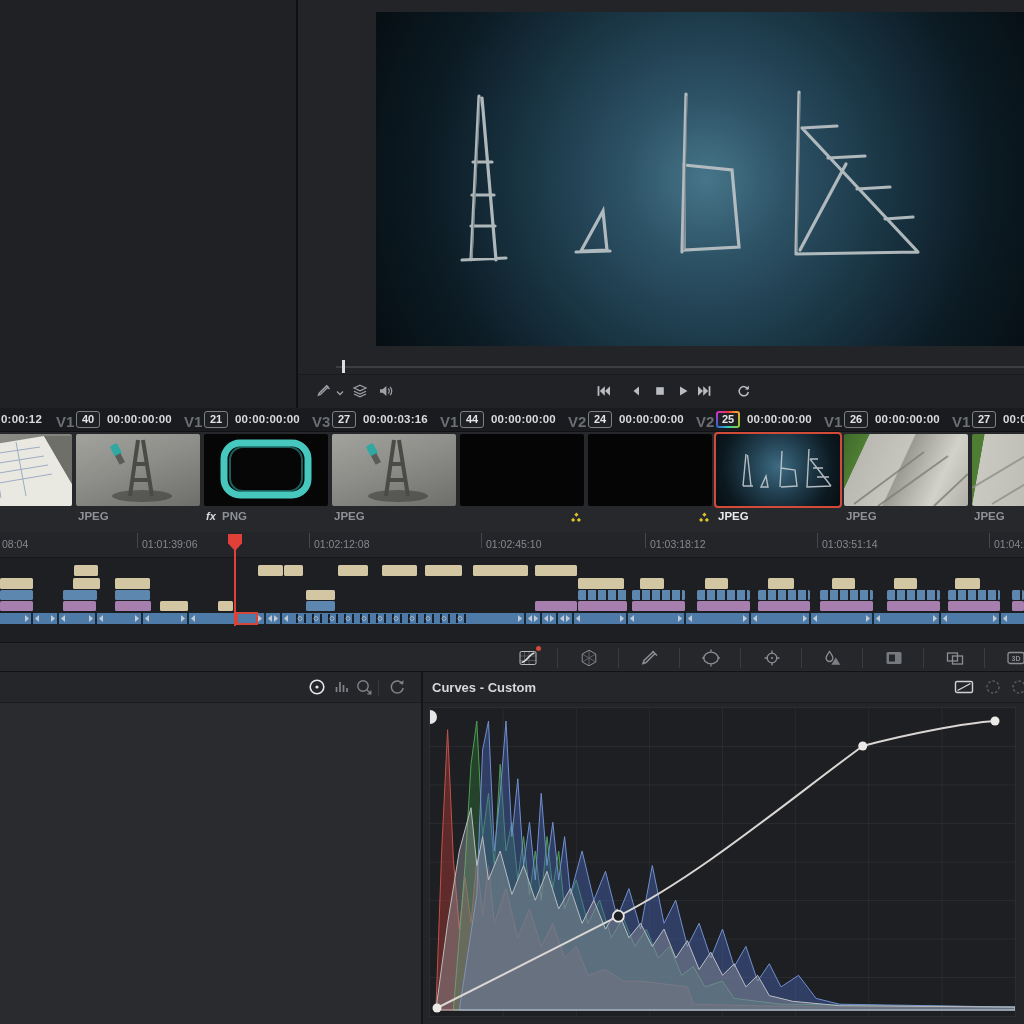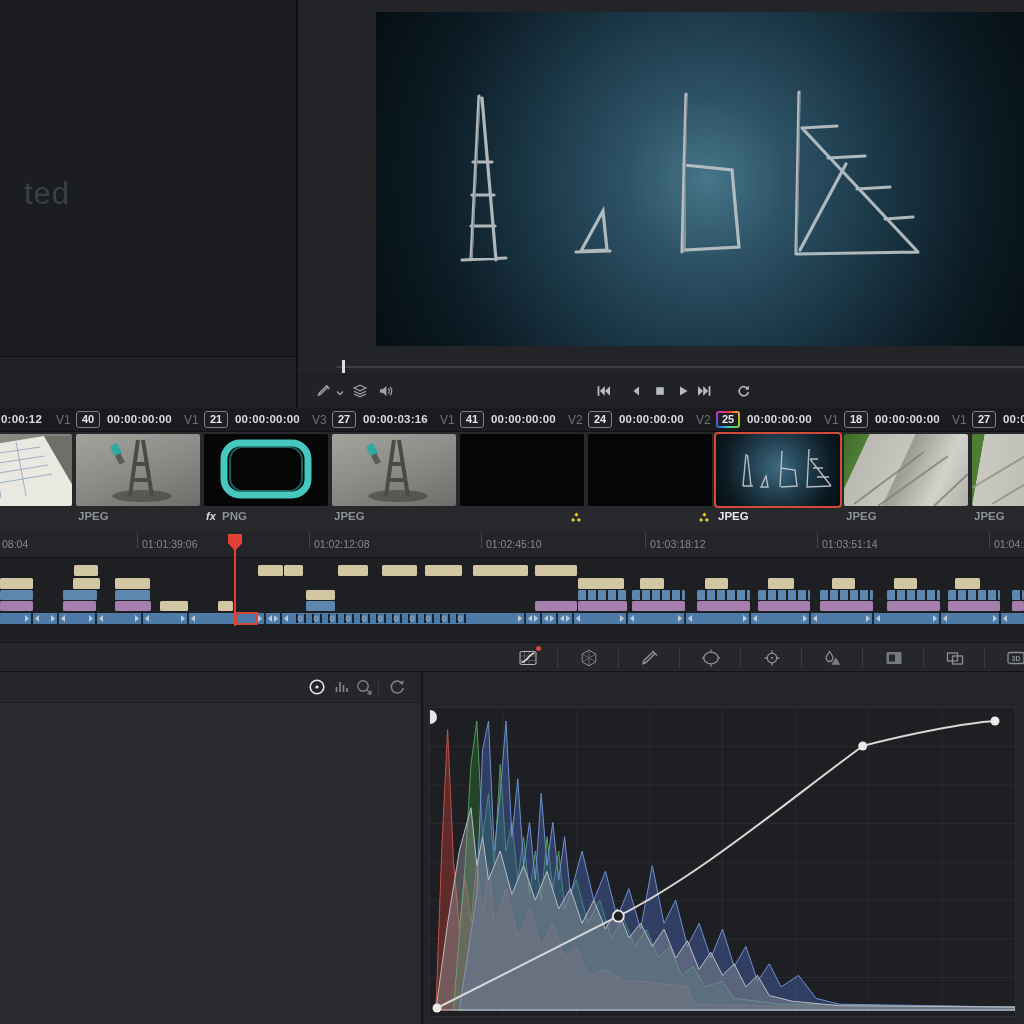--- a/index.html
+++ b/index.html
@@ -15,21 +15,21 @@
   #viewer{left:298px;top:0;width:726px;height:408px;background:#232427;}
   #viewer-image{left:78px;top:12px;width:648px;height:334px;
     background:radial-gradient(circle at 51% 50%, #477589 0%, #2d5266 22%, #1a3645 48%, #0c1b24 75%, #060e13 100%);}
   #scrubber-line{left:38px;top:366px;width:688px;height:2px;background:#3b3d41;}
   #scrubber-tick{left:44px;top:360px;width:3px;height:13px;background:#dcdde0;}
   #transport{left:0;top:374px;width:726px;height:34px;background:#212226;border-top:1px solid #191a1d;}
   #timecode{left:668px;top:381px;font-size:15px;font-weight:bold;color:#eceded;letter-spacing:.5px;}
   
   #clips{left:0;top:408px;width:1024px;height:124px;background:#27282b;}
   #clips-header{left:0;top:0;width:1024px;height:24px;background:#1a1b1e;border-bottom:1px solid #101114;}
-  .track-label{position:absolute;top:5px;font-size:12px;font-weight:normal;color:#6b6e73;}
+  .track-label{position:absolute;top:5px;font-size:15px;font-weight:bold;color:#6b6e73;}
   .num-box{position:absolute;top:2.5px;width:24px;height:17px;border:1px solid #7c7f84;border-radius:3px;
     background:#1f2023;color:#e4e5e7;font-size:11px;font-weight:bold;text-align:center;line-height:15px;}
   .num-box.selected{border:2px solid transparent;
     background:linear-gradient(#1f2023,#1f2023) padding-box,
       conic-gradient(#e33,#ea3,#8c3,#3cc,#36c,#c3c,#e33) border-box;line-height:13px;}
   .clip-tc{position:absolute;top:5px;font-size:11.5px;font-weight:bold;color:#d9dbde;letter-spacing:.2px;}
   .thumb{position:absolute;top:26px;height:72px;border-radius:2px;overflow:hidden;background:#050506;}
   .thumb.selected{outline:2px solid #d14b38;outline-offset:0px;}
   .thumb-label{position:absolute;top:102px;font-size:11.5px;font-weight:bold;color:#8e9196;}
   .thumb-label.bright{color:#e8e9eb;}
@@ -56,24 +56,20 @@
   #vdivider-bot{left:421px;top:672px;width:2px;height:352px;background:#141518;}
   #cp-title{left:9px;top:8px;font-size:13px;font-weight:bold;color:#d6d8da;}
   .hdr-icon{position:absolute;top:6px;}
   svg{display:block;}
 </style>
 </head>
 <body>
 
 <div id="screen">
 
-  <div id="gallery" class="abs">
-    <div id="gallery-text" class="abs">ted</div>
-    <div id="gallery-foot" class="abs"></div>
-  </div>
   <div id="vdivider-top" class="abs"></div>
 
   <div id="viewer" class="abs">
     <div id="viewer-image" class="abs">
       <svg width="648" height="334" viewBox="0 0 648 334">
         <g stroke="#bcc3c6" stroke-width="3.2" fill="none" opacity="0.92" stroke-linecap="round">
           <path d="M103,84 L95,248 M106,86 L120,248 M97,150 L116,150 M96,183 L118,183 M95,214 L119,214 M86,248 L130,246"></path>
           <path d="M227,199 L205,239 L231,238 Z M200,240 L234,239"></path>
           <path d="M310,82 L306,240 M308,153 L356,158 L363,235 L308,238 Z"></path>
           <path d="M423,80 L420,242 M420,242 L542,240 M426,116 L542,240 M426,116 L461,114 M452,146 L489,144 M481,177 L514,175 M509,207 L537,205 M424,238 L470,152"></path>
@@ -164,30 +160,30 @@
         <div class="track-label" style="position: absolute; left: 56px;">V1</div>
         <div class="num-box" style="position: absolute; left: 76px;">40</div>
         <div class="clip-tc" style="position: absolute; left: 107px;">00:00:00:00</div>
         <div class="track-label" style="position: absolute; left: 184px;">V1</div>
         <div class="num-box" style="position: absolute; left: 204px;">21</div>
         <div class="clip-tc" style="position: absolute; left: 235px;">00:00:00:00</div>
         <div class="track-label" style="position: absolute; left: 312px;">V3</div>
         <div class="num-box" style="position: absolute; left: 332px;">27</div>
         <div class="clip-tc" style="position: absolute; left: 363px;">00:00:03:16</div>
         <div class="track-label" style="position: absolute; left: 440px;">V1</div>
-        <div class="num-box" style="position: absolute; left: 460px;">41</div>
+        <div class="num-box" style="position: absolute; left: 460px;">44</div>
         <div class="clip-tc" style="position: absolute; left: 491px;">00:00:00:00</div>
         <div class="track-label" style="position: absolute; left: 568px;">V2</div>
         <div class="num-box" style="position: absolute; left: 588px;">24</div>
         <div class="clip-tc" style="position: absolute; left: 619px;">00:00:00:00</div>
         <div class="track-label" style="position: absolute; left: 696px;">V2</div>
         <div class="num-box selected" style="position: absolute; left: 716px;">25</div>
         <div class="clip-tc" style="position: absolute; left: 747px;">00:00:00:00</div>
         <div class="track-label" style="position: absolute; left: 824px;">V1</div>
-        <div class="num-box" style="position: absolute; left: 844px;">18</div>
+        <div class="num-box" style="position: absolute; left: 844px;">26</div>
         <div class="clip-tc" style="position: absolute; left: 875px;">00:00:00:00</div>
         <div class="track-label" style="position: absolute; left: 952px;">V1</div>
         <div class="num-box" style="position: absolute; left: 972px;">27</div>
         <div class="clip-tc" style="position: absolute; left: 1003px;">00:0</div>
       </div>
     <div id="clips-thumbs">
         <div class="thumb" style="position: absolute; left: -52px; width: 124px; background: linear-gradient(135deg, rgb(142, 143, 136) 0%, rgb(123, 124, 117) 100%);">
           <svg width="124" height="72" viewBox="0 0 124 72">
             <polygon points="0,18 96,2 124,50 124,72 0,72" fill="#e9e9e1"></polygon>
             <g stroke="#7d92b8" stroke-width="1" opacity=".7">
@@ -531,20 +527,41 @@
       </div>
 
     <div id="gain-values"></div>
     <div id="offset-values"></div>
 
   </div>
 
   <div id="vdivider-bot" class="abs"></div>
 
   <div id="curves-panel" class="abs">
+    <div id="cp-header" class="abs">
+      <div id="cp-title" class="abs">Curves - Custom</div>
+      <div id="cp-icons">
+          <div style="position: absolute; left: 531px; top: 6px;">
+            <svg width="20" height="20" viewBox="0 0 20 20">
+              <rect x="1.5" y="3.5" width="17" height="11" rx="1.5" fill="none" stroke="#cfd2d6" stroke-width="1.4"></rect>
+              <path d="M3.5 12.5L16.5 5.5" stroke="#cfd2d6" stroke-width="1.4"></path>
+            </svg>
+          </div>
+          <div style="position: absolute; left: 561px; top: 6px;">
+            <svg width="18" height="18" viewBox="0 0 18 18">
+              <circle cx="9" cy="9" r="6" fill="none" stroke="#5c5e62" stroke-width="1.4" stroke-dasharray="2.5 2"></circle>
+            </svg>
+          </div>
+          <div style="position: absolute; left: 587px; top: 6px;">
+            <svg width="18" height="18" viewBox="0 0 18 18">
+              <circle cx="9" cy="9" r="6" fill="none" stroke="#5c5e62" stroke-width="1.4" stroke-dasharray="2.5 2"></circle>
+            </svg>
+          </div>
+        </div>
+    </div>
     <svg id="curve-plot" class="abs" style="left:7px;top:36px;background:#1e1f23;box-shadow:0 0 0 1px #2c2d31;" width="585" height="308" viewBox="0 0 585 308">
         <line x1="73.1" y1="0" x2="73.1" y2="308" stroke="rgba(255,255,255,0.05)"></line>
         <line x1="146.3" y1="0" x2="146.3" y2="308" stroke="rgba(255,255,255,0.05)"></line>
         <line x1="219.4" y1="0" x2="219.4" y2="308" stroke="rgba(255,255,255,0.05)"></line>
         <line x1="292.5" y1="0" x2="292.5" y2="308" stroke="rgba(255,255,255,0.05)"></line>
         <line x1="365.6" y1="0" x2="365.6" y2="308" stroke="rgba(255,255,255,0.05)"></line>
         <line x1="438.8" y1="0" x2="438.8" y2="308" stroke="rgba(255,255,255,0.05)"></line>
         <line x1="511.9" y1="0" x2="511.9" y2="308" stroke="rgba(255,255,255,0.05)"></line>
         <line x1="0" y1="38.5" x2="585" y2="38.5" stroke="rgba(255,255,255,0.05)"></line>
         <line x1="0" y1="77.0" x2="585" y2="77.0" stroke="rgba(255,255,255,0.05)"></line>

